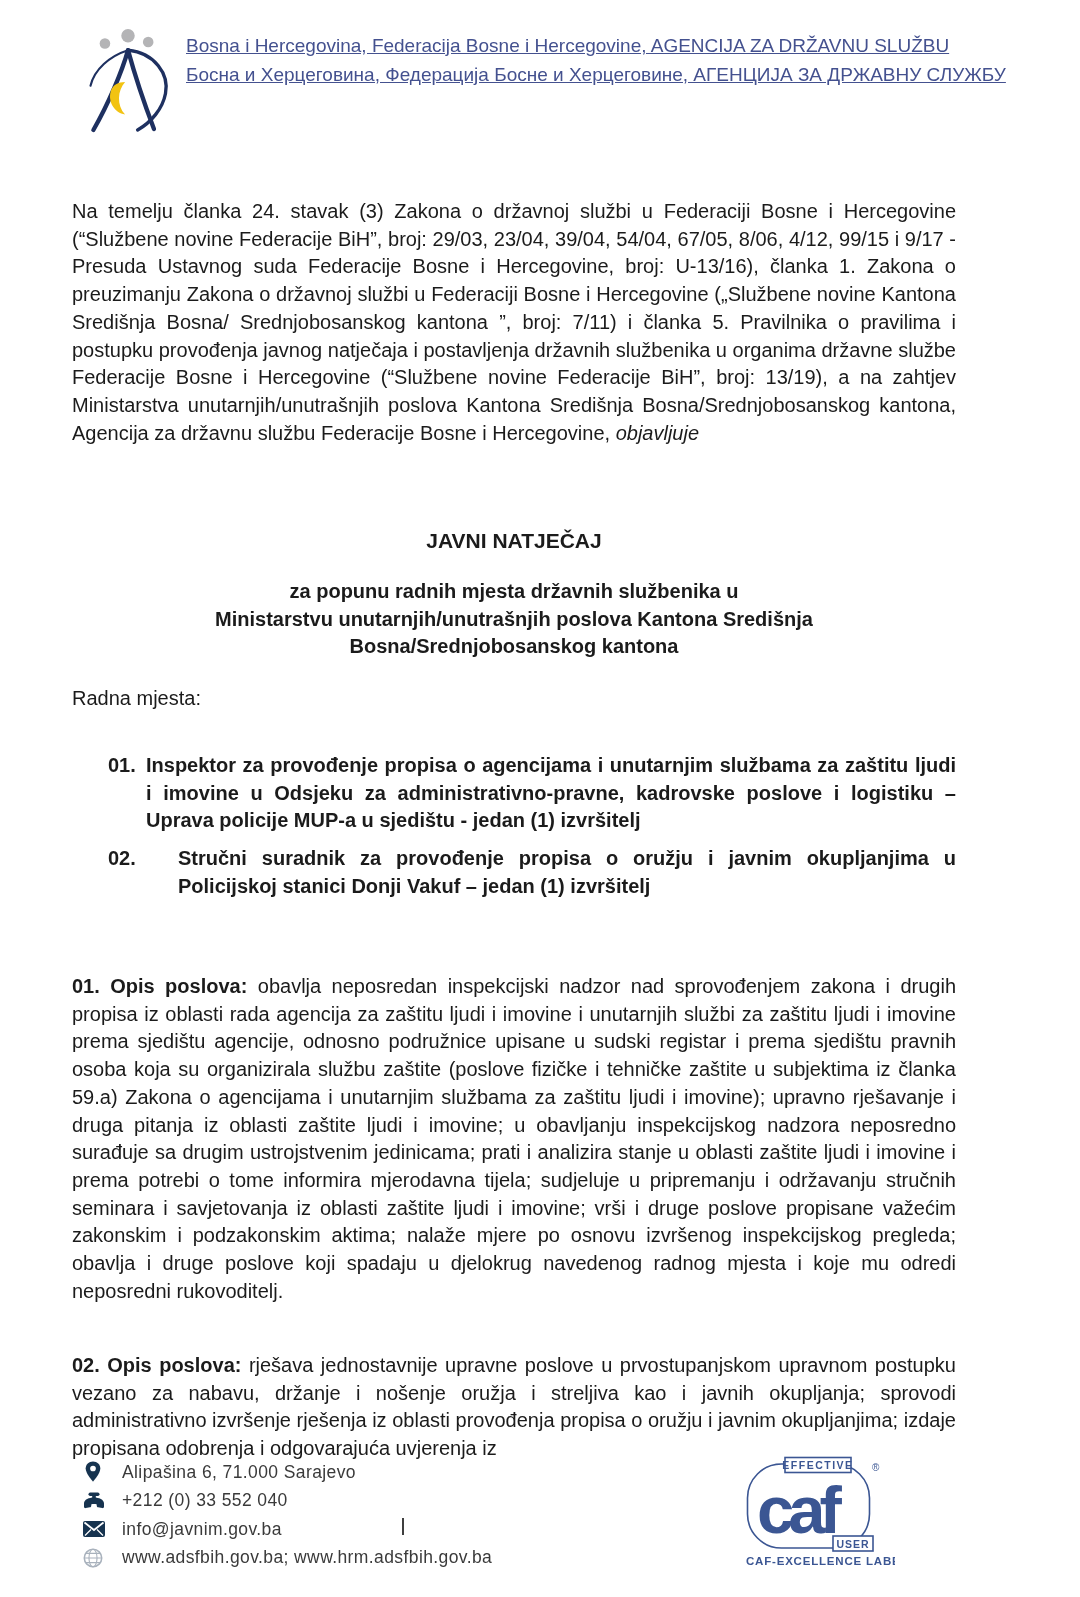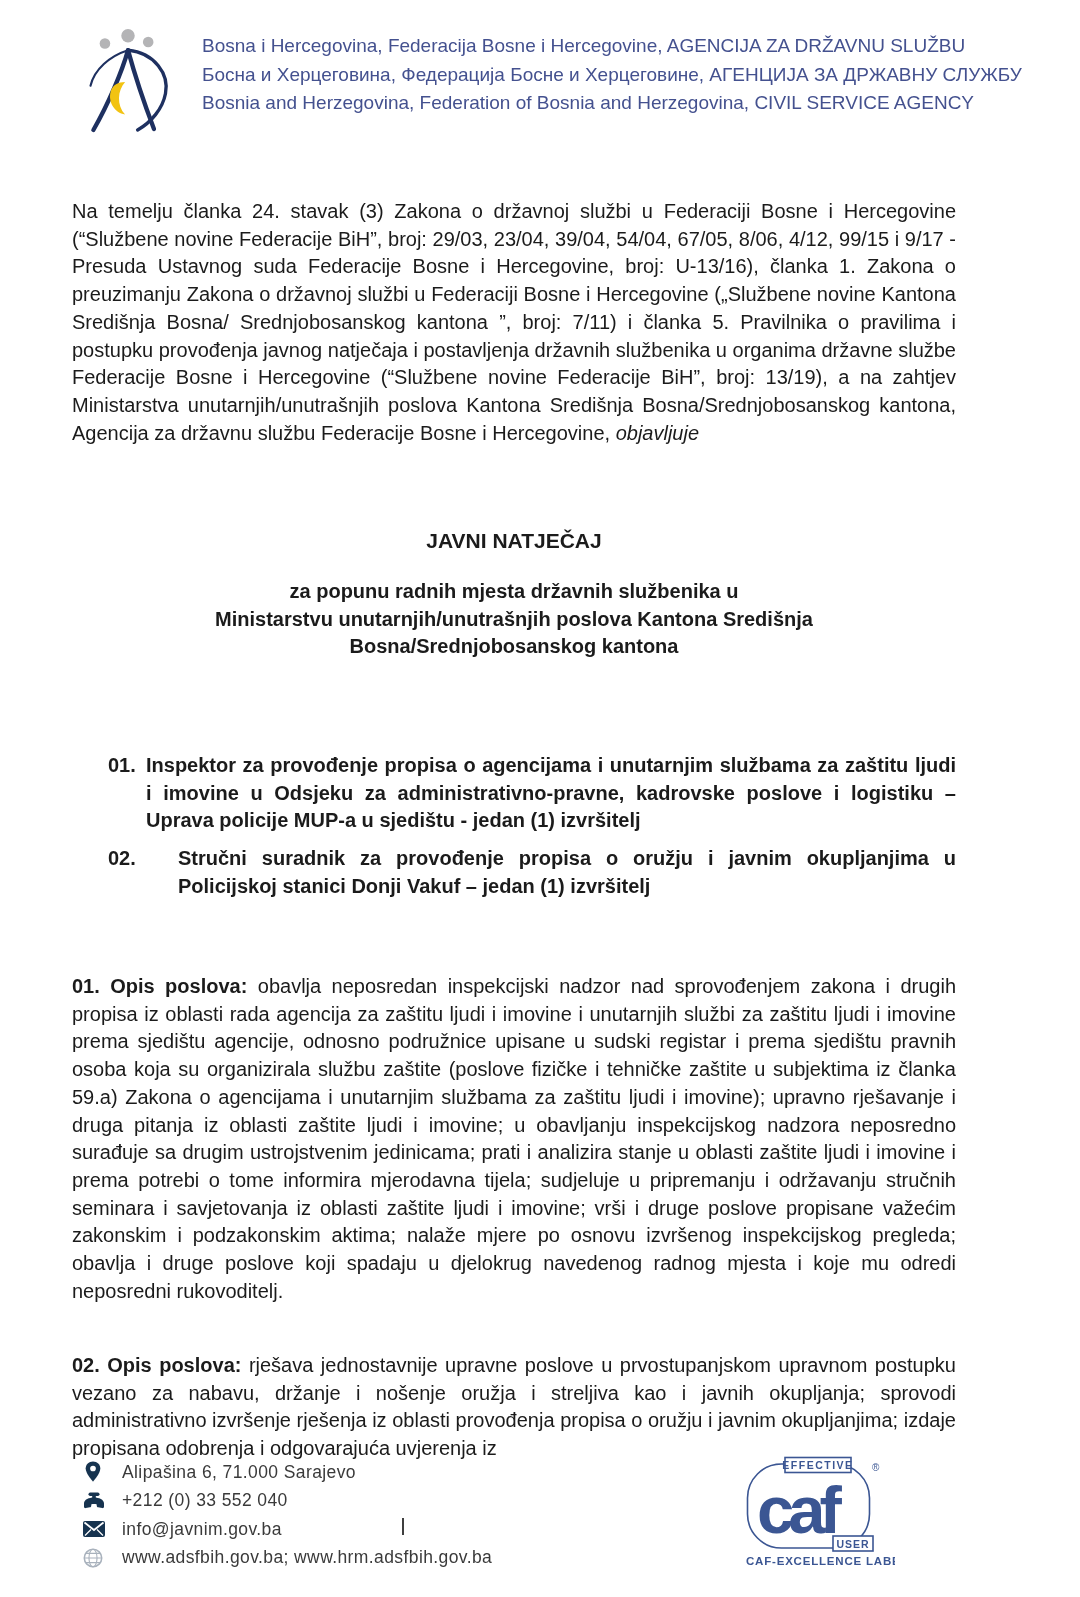--- a/index.html
+++ b/index.html
@@ -3,21 +3,21 @@
 <meta charset="utf-8">
 <style>
   html,body{margin:0;padding:0;background:#ffffff;}
   .page{
     position:relative;width:1080px;height:1597px;background:#fff;
     font-family:"Liberation Sans","DejaVu Sans",sans-serif;
     color:#1b1b1b;overflow:hidden;
   }
   
   .letterhead{position:absolute;left:78px;top:24px;display:flex;align-items:flex-start;}
-  .head-lines{margin-left:24px;padding-top:8px;font-size:19px;line-height:28.5px;color:#44518f;white-space:nowrap;}
+  .head-lines{margin-left:8px;padding-top:8px;font-size:19px;line-height:28.5px;color:#44518f;white-space:nowrap;text-decoration:underline;}
   
   .blk{position:absolute;left:72px;width:884px;font-size:20px;line-height:27.7px;}
   .just{text-align:justify;}
   .intro{top:178px;}
   .doc-title{top:527px;text-align:center;font-weight:bold;font-size:21px;}
   .subtitle{top:578px;text-align:center;font-weight:bold;}
   .radna{top:685px;}
   .pos{position:absolute;left:108px;width:848px;display:flex;font-weight:bold;font-size:20px;line-height:27.7px;}
   .pos .num{flex:0 0 38px;}
   .pos .ptxt{flex:1;text-align:justify;}
@@ -45,34 +45,34 @@
       <circle cx="73" cy="16.5" r="5.5" fill="#b4b4b6"></circle>
       <path d="M52 25 C46 47 31 82 16 108" stroke="#1e3060" stroke-width="4.5" fill="none" stroke-linecap="round"></path>
       <path d="M52 25 C58 47 71 86 79 107" stroke="#1e3060" stroke-width="4.5" fill="none" stroke-linecap="round"></path>
       <path d="M52 25 C80 28 95 50 91 70 C88 86 76 100 62 108" stroke="#1e3060" stroke-width="3.5" fill="none" stroke-linecap="round"></path>
       <path d="M13 62 C17 45 33 31 52 25" stroke="#1e3060" stroke-width="2.2" fill="none" stroke-linecap="round"></path>
       <path d="M49 58 C41 67 40 82 49 92 C38 90 31 79 34 68 C36 61 42 58 49 58 Z" fill="#f2c312"></path>
     </svg>
     <div class="head-lines">
       <div>Bosna i Hercegovina, Federacija Bosne i Hercegovine, AGENCIJA ZA DRŽAVNU SLUŽBU</div>
       <div>Босна и Херцеговина, Федерација Босне и Херцеговине, АГЕНЦИЈА ЗА ДРЖАВНУ СЛУЖБУ</div>
-      <div>Bosnia and Herzegovina, Federation of Bosnia and Herzegovina, CIVIL SERVICE AGENCY</div>
     </div>
   </div>
 
   <p class="blk just intro"><span>Na temelju članka 24. stavak (3) Zakona o državnoj službi u Federaciji Bosne i Hercegovine (“Službene novine Federacije BiH”, broj: 29/03, 23/04, 39/04, 54/04, 67/05, 8/06, 4/12, 99/15 i 9/17 - Presuda Ustavnog suda Federacije Bosne i Hercegovine, broj: U-13/16), članka 1. Zakona o preuzimanju Zakona o državnoj službi u Federaciji Bosne i Hercegovine („Službene novine Kantona Središnja Bosna/ Srednjobosanskog kantona ”, broj: 7/11) i članka 5. Pravilnika o pravilima i postupku provođenja javnog natječaja i postavljenja državnih službenika u organima državne službe Federacije Bosne i Hercegovine (“Službene novine Federacije BiH”, broj: 13/19), a na zahtjev Ministarstva unutarnjih/unutrašnjih poslova Kantona Središnja Bosna/Srednjobosanskog kantona, Agencija za državnu službu Federacije Bosne i Hercegovine, </span><i>objavljuje</i></p>
 
   <div class="blk doc-title">JAVNI NATJEČAJ</div>
 
   <div class="blk subtitle">
     <div>za popunu radnih mjesta državnih službenika u</div>
     <div>Ministarstvu unutarnjih/unutrašnjih poslova Kantona Središnja</div>
     <div>Bosna/Srednjobosanskog kantona</div>
   </div>
 
+  <div class="blk radna">Radna mjesta:</div>
 
   <div class="pos pos1">
     <span class="num">01.</span>
     <div class="ptxt">Inspektor za provođenje propisa o agencijama i unutarnjim službama za zaštitu ljudi i imovine u Odsjeku za administrativno-pravne, kadrovske poslove i logistiku – Uprava policije MUP-a u sjedištu - jedan (1) izvršitelj</div>
   </div>
   <div class="pos pos2">
     <span class="num">02.</span>
     <div class="ptxt">Stručni suradnik za provođenje propisa o oružju i javnim okupljanjima u Policijskoj stanici Donji Vakuf – jedan (1) izvršitelj</div>
   </div>
 

